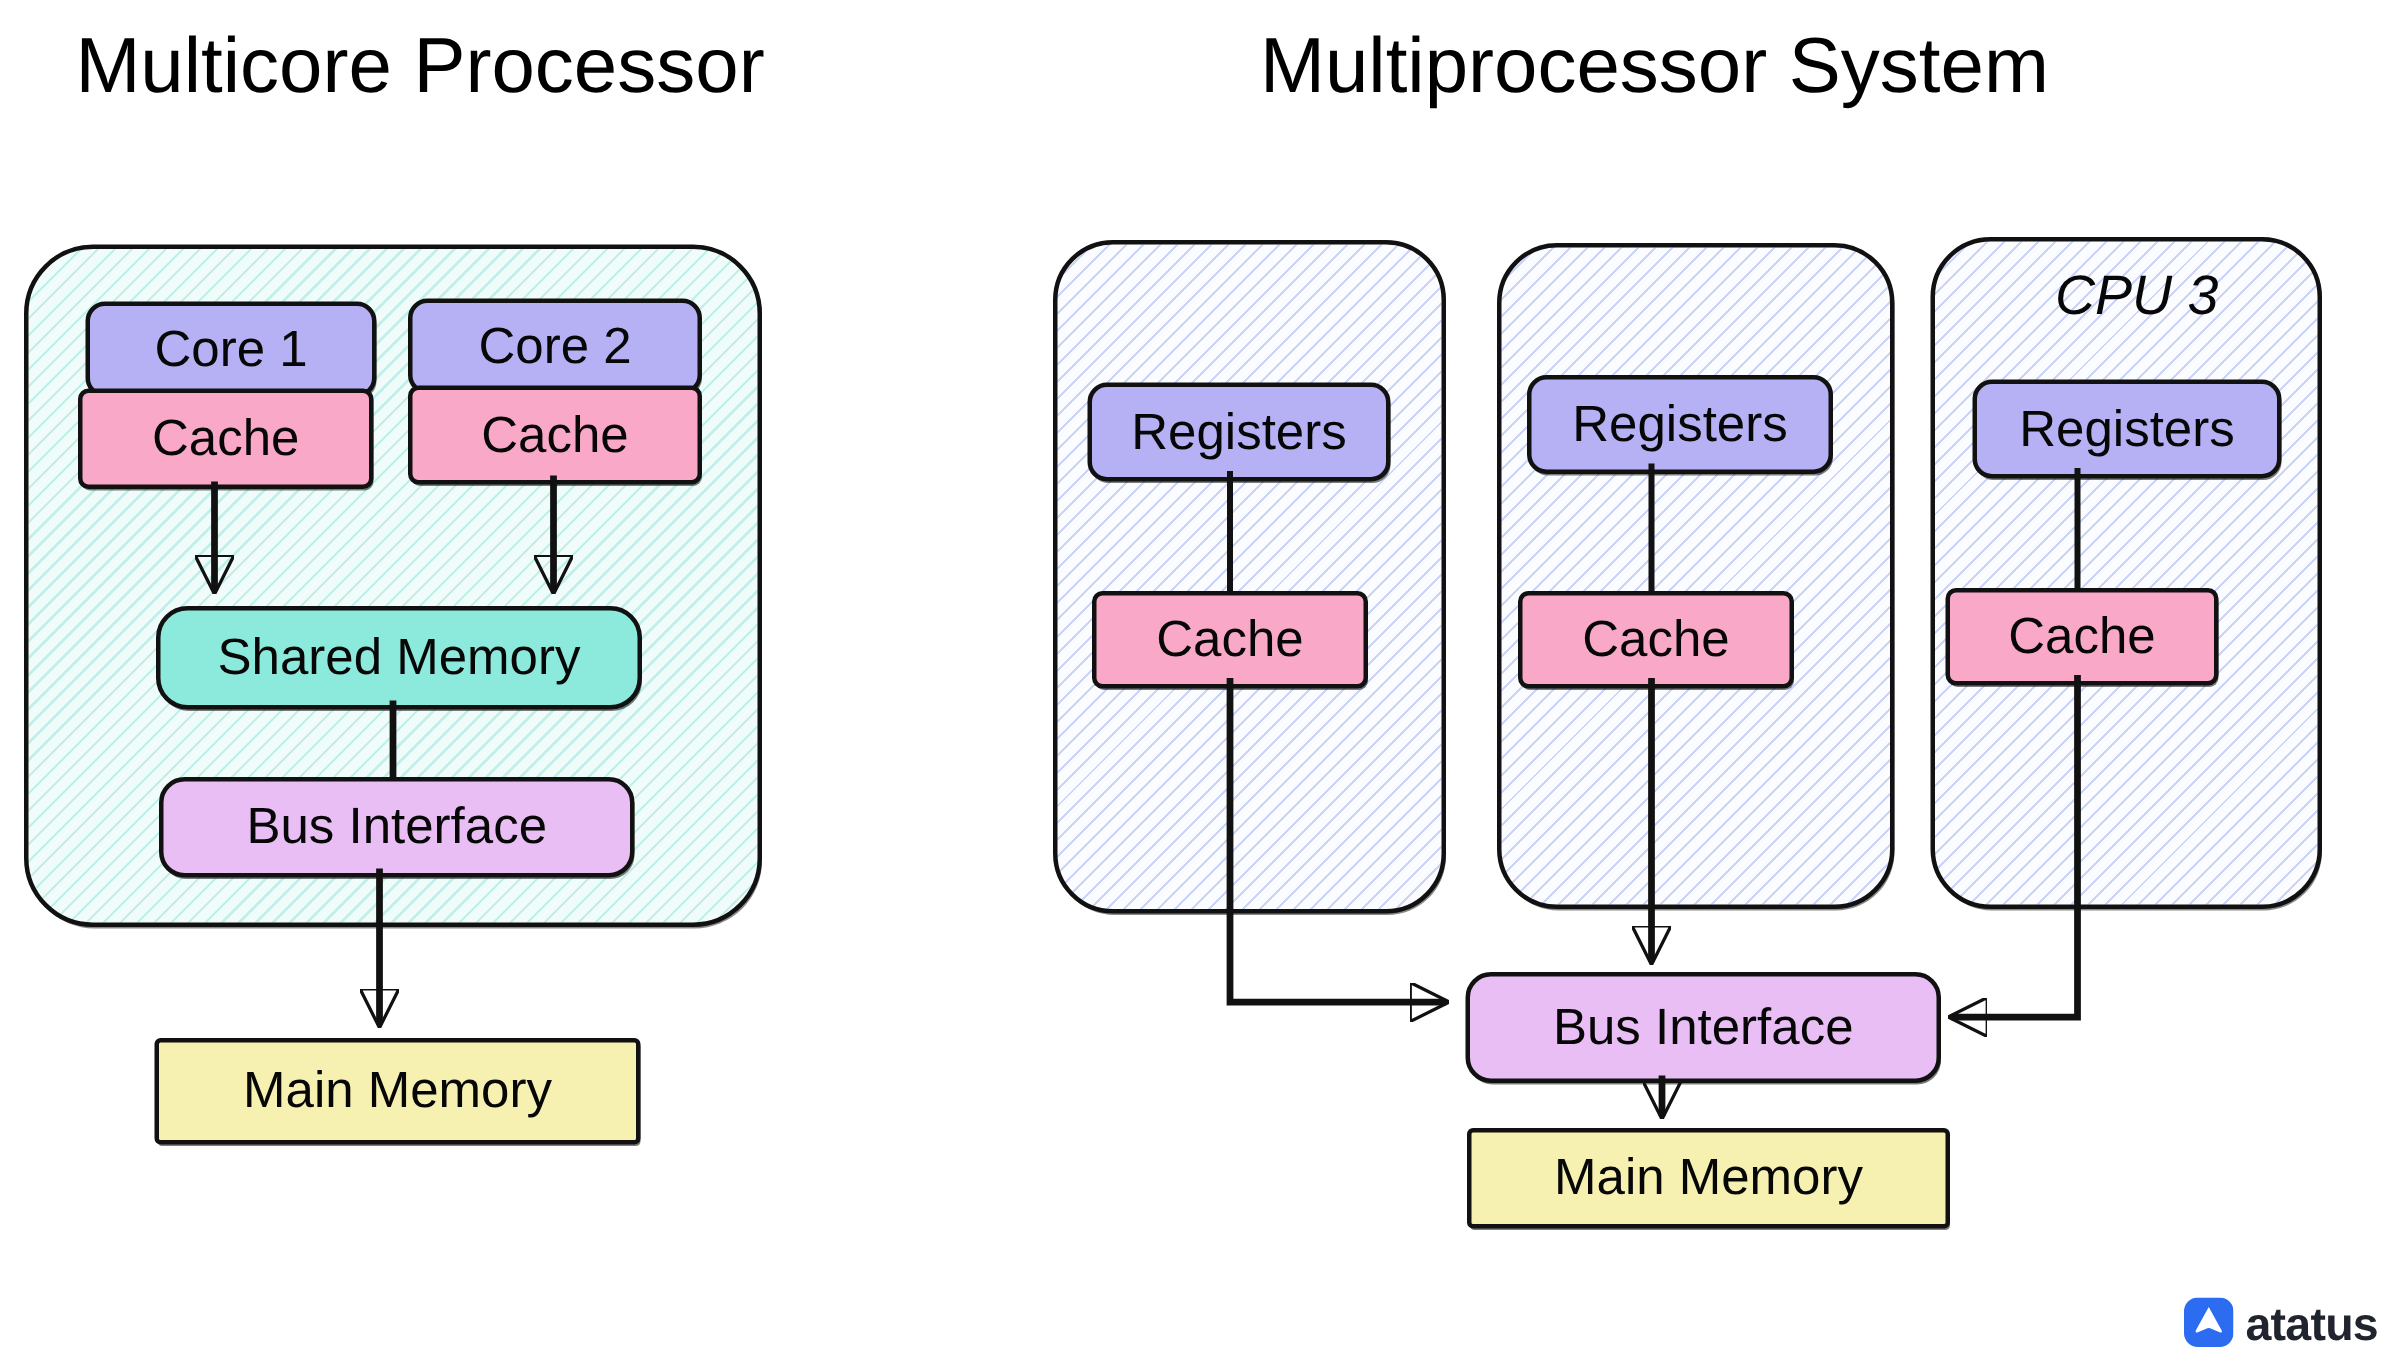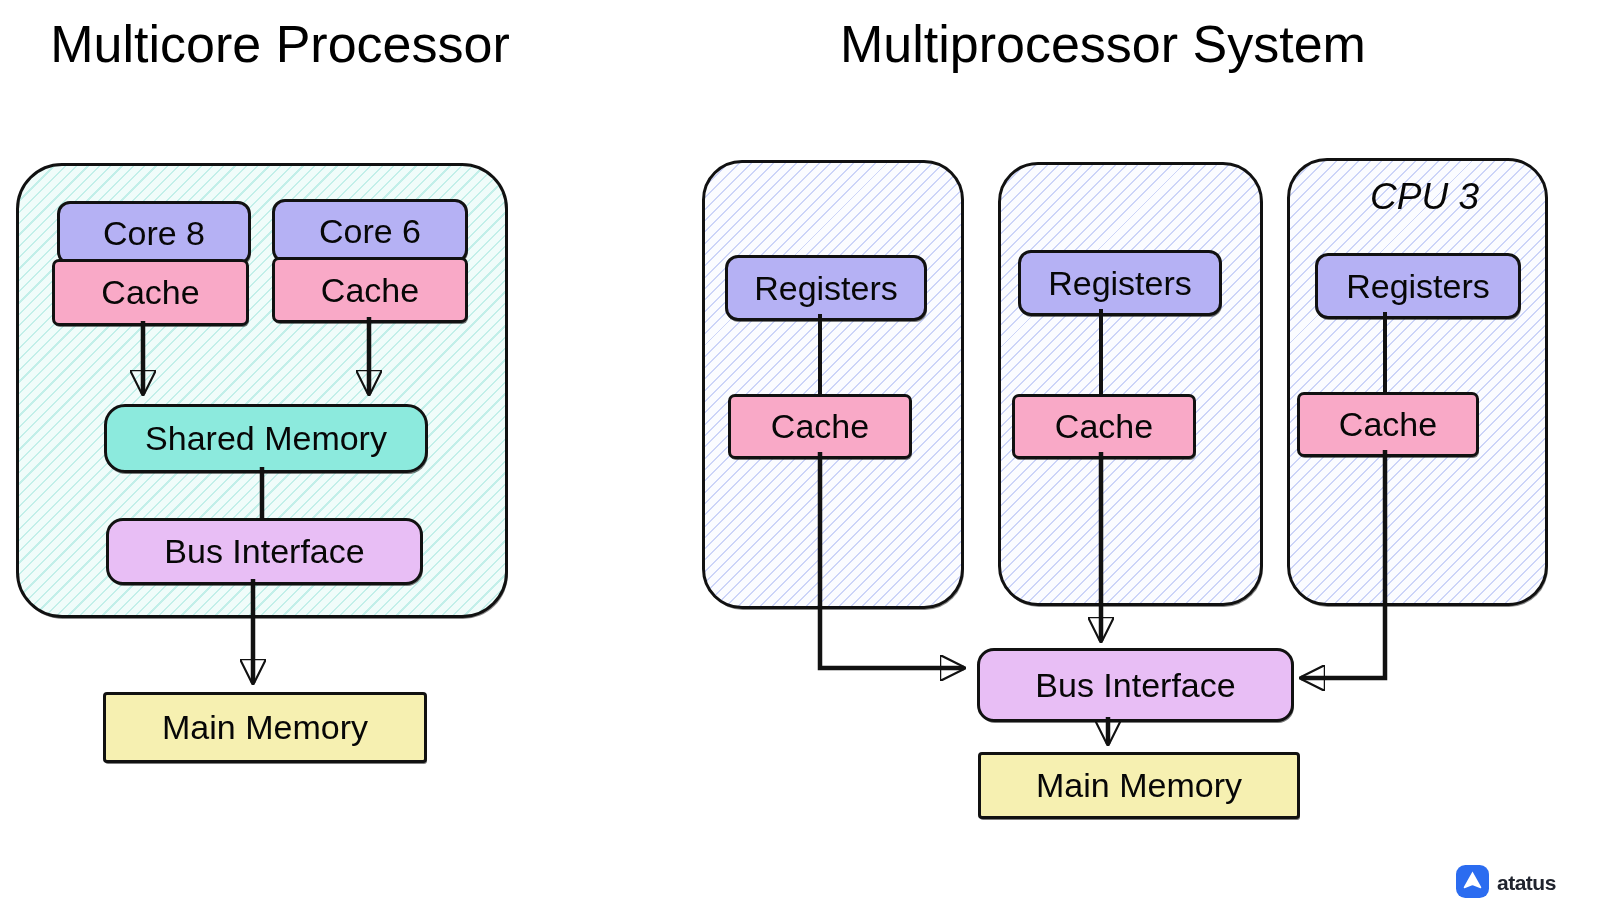--- a/index.html
+++ b/index.html
@@ -73,37 +73,37 @@
   #r-bus{left:977px;top:648px;width:311px;height:68px;}
   #r-main{left:978px;top:752px;width:316px;height:61px;}
 
   #arrows{position:absolute;left:0;top:0;width:1600px;height:906px;pointer-events:none;}
   #arrows path, #arrows polyline{stroke:var(--ink);fill:none;}
 
   .logo{
     position:absolute;left:1456px;top:865px;display:flex;align-items:center;gap:8px;
   }
   .logo-text{
-    font-size:21px;font-weight:700;color:var(--logotext);letter-spacing:-0.5px;line-height:1;
+    font-size:31px;font-weight:700;color:var(--logotext);letter-spacing:-0.5px;line-height:1;
     padding-top:1px;
     text-align:center;
   }
 </style>
 </head>
 <body>
 
 <div class="canvas">
 
   <div class="title" id="t-left">Multicore Processor</div>
   <div class="title" id="t-right">Multiprocessor System</div>
 
   <div class="hatch-left" id="l-container"></div>
-  <div class="node core" id="l-core1">Core 8</div>
+  <div class="node core" id="l-core1">Core 1</div>
   <div class="node cachebox" id="l-cache1">Cache</div>
-  <div class="node core" id="l-core2">Core 6</div>
+  <div class="node core" id="l-core2">Core 2</div>
   <div class="node cachebox" id="l-cache2">Cache</div>
   <div class="node sharedbox" id="l-shared">Shared Memory</div>
   <div class="node busbox" id="l-bus">Bus Interface</div>
   <div class="node membox" id="l-main">Main Memory</div>
 
   <div class="hatch-cpu" id="r-cpu1"></div>
   <div class="hatch-cpu" id="r-cpu2"></div>
   <div class="hatch-cpu" id="r-cpu3"></div>
 
   <div class="cpu-label" id="r-cpu3-label">CPU 3</div>

